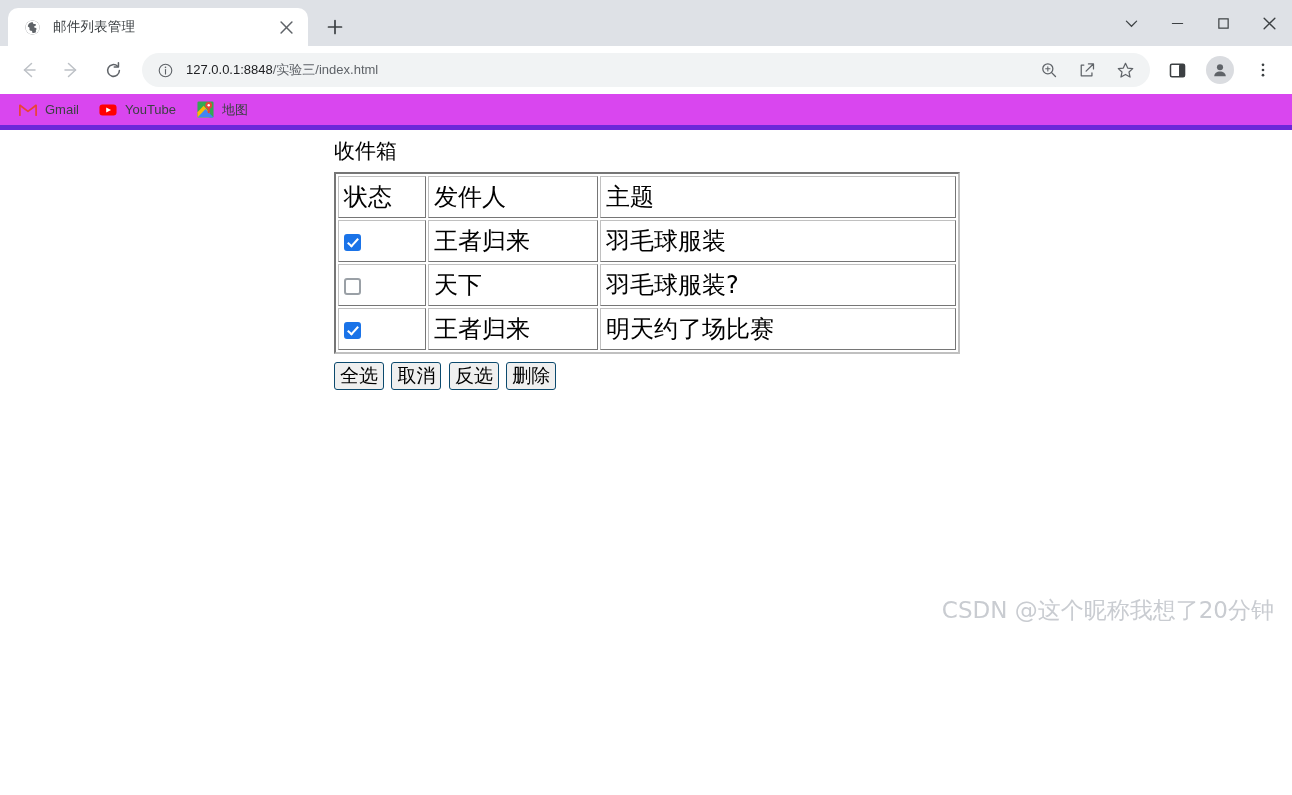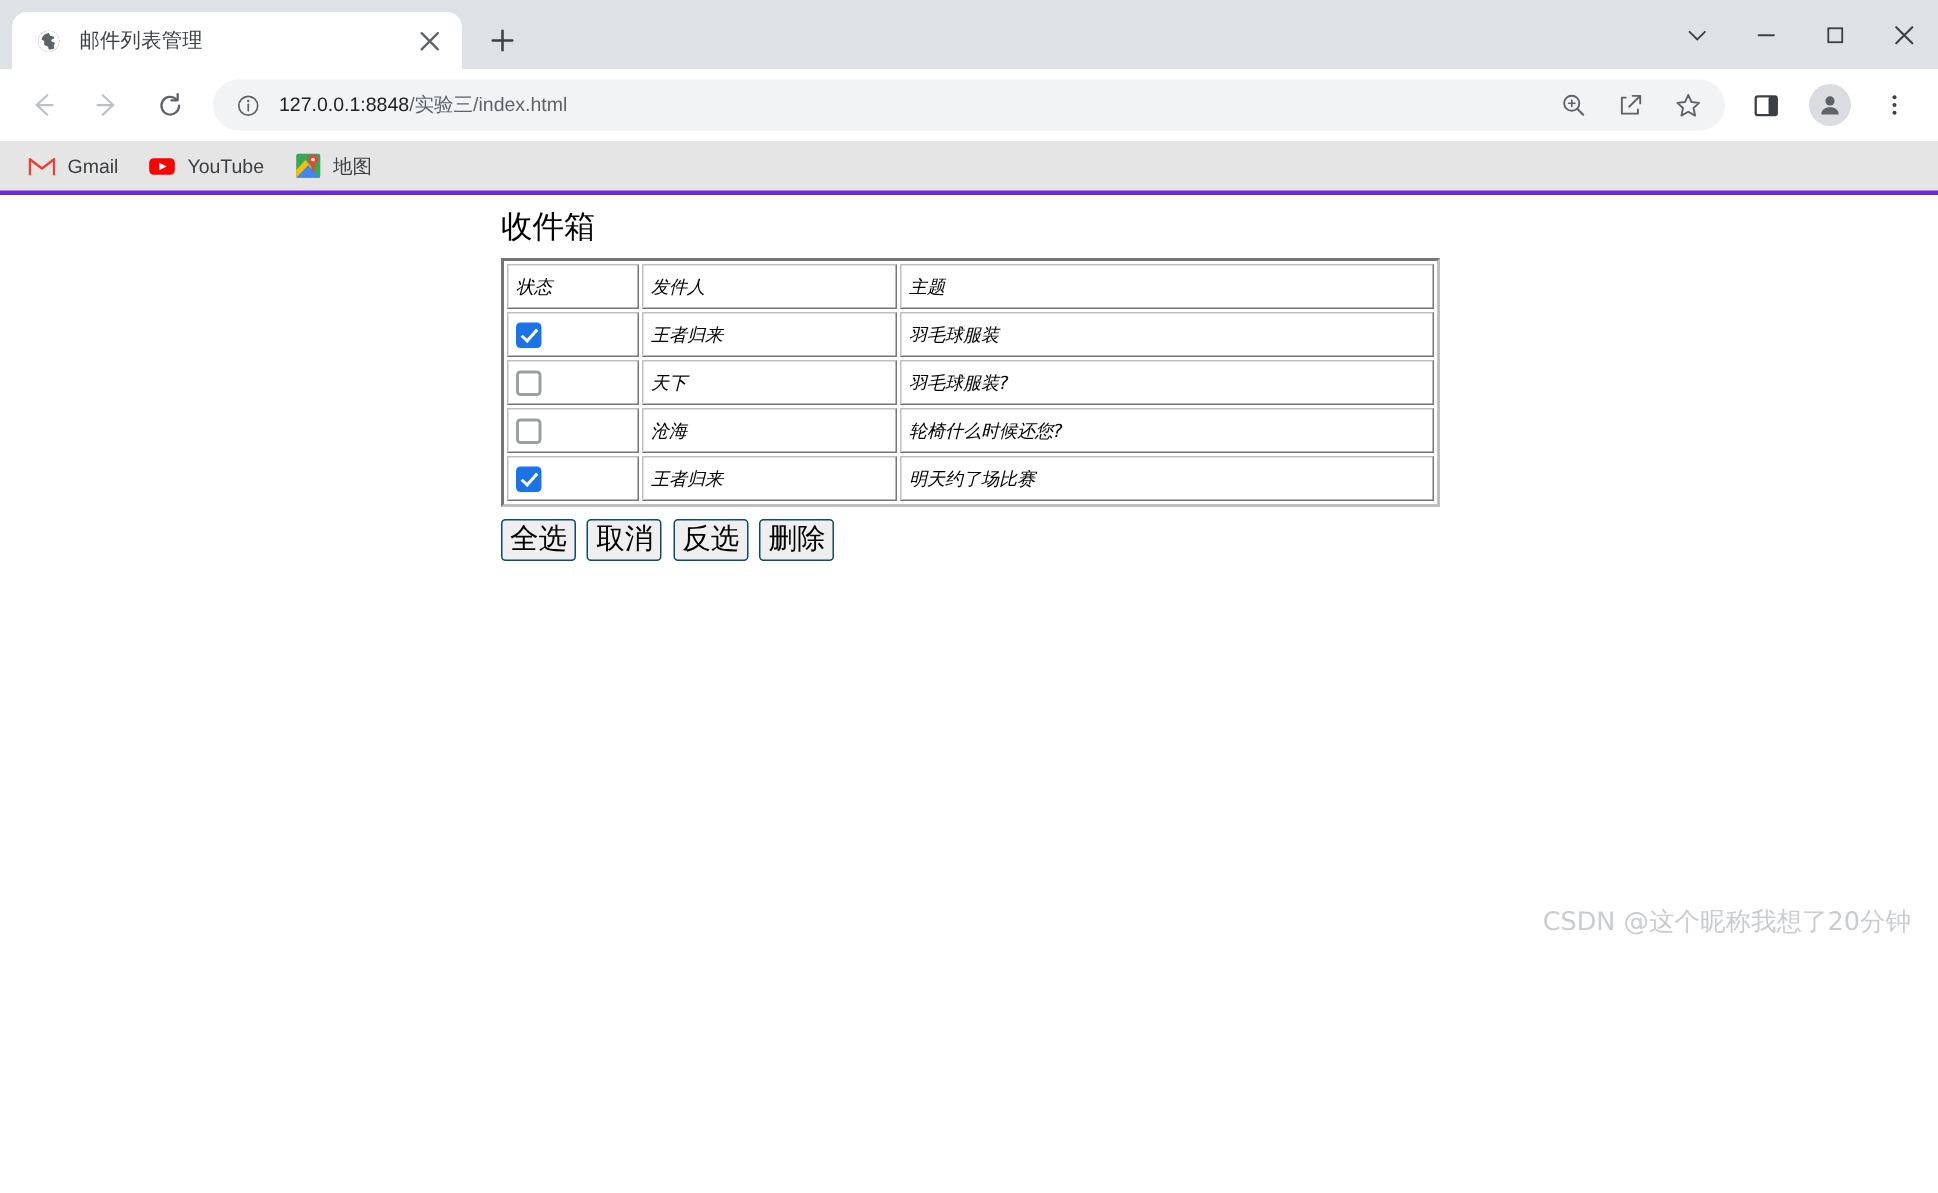--- a/index.html
+++ b/index.html
@@ -127,25 +127,25 @@
     border-radius: 50%;
     background: #dadce0;
     display: flex; align-items: center; justify-content: center;
     margin: 0 8px;
     color: #5f6368;
   }
 
   
   .bookmarks {
     height: 36px;
-    background: #e5e5e5;
+    background: #d946ef;
     display: flex;
     align-items: center;
     padding-left: 10px;
-    border-bottom: 3px solid #6d28d9;
+    border-bottom: 5px solid #6d28d9;
     flex: 0 0 36px;
   }
   .bm {
     display: flex; align-items: center;
     height: 26px;
     padding: 0 9px;
     border-radius: 4px;
     margin-right: 2px;
   }
   .bm-icon { width: 18px; height: 18px; margin-right: 8px; display:flex; align-items:center; justify-content:center; flex:0 0 18px; }
@@ -175,29 +175,28 @@
     border-spacing: 2px;
     border: 2px solid;
     border-color: #767676 #c0c0c0 #c0c0c0 #767676;
     background: #ffffff;
     table-layout: fixed;
     width: 622px;
   }
   table.mail td {
     border: 1px solid;
     border-color: #c0c0c0 #767676 #767676 #c0c0c0;
-    font-size: 12px;
+    font-size: 24px;
     font-family: "DejaVu Sans", sans-serif;
     color: #000;
     padding: 4px 5px;
     height: 30px;
     vertical-align: middle;
     overflow: hidden;
     white-space: nowrap;
-    font-style: italic;
   }
   table.mail col.c-status { width: 88px; }
   table.mail col.c-sender { width: 170px; }
   table.mail col.c-subject { width: 356px; }
 
   
   .cbx {
     -webkit-appearance: none;
     appearance: none;
     width: 17px; height: 17px;
@@ -233,21 +232,21 @@
     border-radius: 3px;
     padding: 2px 5px 3px 5px;
     margin-right: 3px;
     line-height: 1.1;
   }
 
   .watermark {
     position: absolute;
     right: 18px;
     bottom: 10px;
-    font-size: 17px;
+    font-size: 23px;
     color: #c9ccd1;
     font-family: "DejaVu Sans", sans-serif;
     white-space: nowrap;
   }
 </style>
 </head>
 <body>
 
 <div class="browser">
 
@@ -434,27 +433,20 @@
           </tr>
 
           <tr>
             <td>
               <span class="cbx"></span>
             </td>
             <td>天下</td>
             <td>羽毛球服装?</td>
           </tr>
 
-          <tr>
-            <td>
-              <span class="cbx"></span>
-            </td>
-            <td>沧海</td>
-            <td>轮椅什么时候还您?</td>
-          </tr>
 
           <tr>
             <td>
               <span class="cbx checked"></span>
             </td>
             <td>王者归来</td>
             <td>明天约了场比赛</td>
           </tr>
         </tbody>
       </table>

